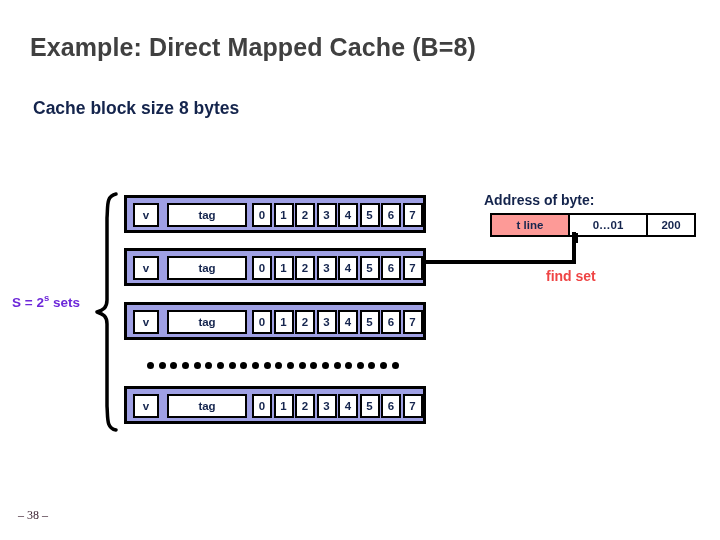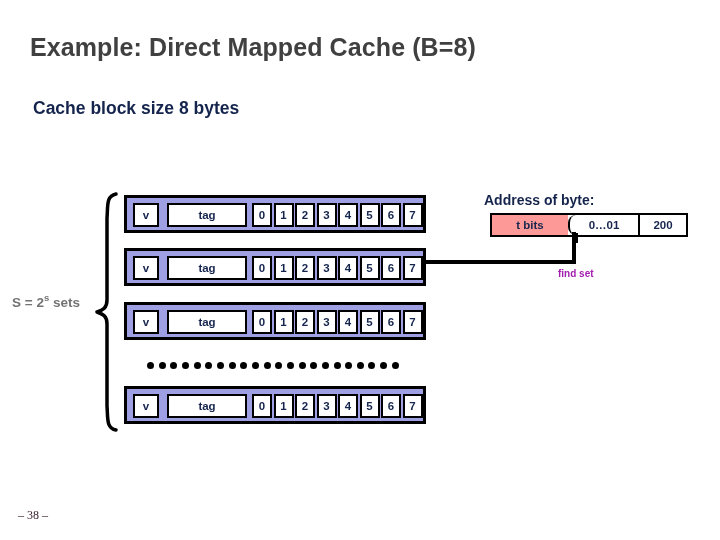--- a/index.html
+++ b/index.html
@@ -86,21 +86,21 @@
     border-radius: 50%;
   }
 
   
   #sets-label {
     position: absolute;
     left: 12px;
     top: 292px;
     font-size: 13.5px;
     font-weight: bold;
-    color: #737373;
+    color: #6d28d9;
     white-space: nowrap;
   }
   #sets-label sup { font-size: 9.5px; }
   #sets-brace {
     position: absolute;
     left: 92px;
     top: 192px;
     width: 26px;
     height: 240px;
   }
@@ -130,38 +130,38 @@
     justify-content: center;
     font-size: 11.5px;
     font-weight: bold;
     color: #15254e;
     background: #ffffff;
     height: 100%;
     box-sizing: border-box;
   }
   .addr-field + .addr-field { border-left: 2px solid #000000; }
   .addr-tbits { background: #fd9a97; width: 76px; }
-  .addr-mid   { width: 70px; border-radius: 8px; }
+  .addr-mid   { width: 78px; }
   .addr-off   { width: 48px; }
 
   
   #findset-connector {
     position: absolute;
     left: 424px;
     top: 232px;
     width: 158px;
     height: 34px;
   }
   #findset-label {
     position: absolute;
-    left: 558px;
+    left: 546px;
     top: 268px;
-    font-size: 10px;
-    font-weight: bold;
-    color: #a21caf;
+    font-size: 14px;
+    font-weight: bold;
+    color: #ef4444;
     white-space: nowrap;
   }
   #addr-downtick {
     position: absolute;
     left: 574px;
     top: 233px;
     width: 4px;
     height: 10px;
     background: #000000;
   }
@@ -272,21 +272,21 @@
 
 <div id="sets-label">
   <span>S = 2</span><sup>s</sup><span> sets</span>
 </div>
 <svg id="sets-brace" viewBox="0 0 26 240">
   <path d="M24 2 C14 4 16 14 15 26 L15 108 C15 116 11 118 5 120 C11 122 15 124 15 132 L15 214 C16 226 14 236 24 238" fill="none" stroke="#000000" stroke-width="3.5" stroke-linecap="round" stroke-linejoin="round"></path>
 </svg>
 
 <div id="addr-caption">Address of byte:</div>
 <div id="addr-box">
-  <div class="addr-field addr-tbits" style="background: rgb(253, 154, 151);">t bits</div>
+  <div class="addr-field addr-tbits" style="background: rgb(253, 154, 151);">t line</div>
   <div class="addr-field addr-mid">0…01</div>
   <div class="addr-field addr-off">200</div>
 </div>
 <div id="addr-downtick"></div>
 
 <svg id="findset-connector" viewBox="0 0 158 34">
   <path d="M150 0 L150 30 L2 30" fill="none" stroke="#000000" stroke-width="4"></path>
 </svg>
 <div id="findset-label">find set</div>
 

